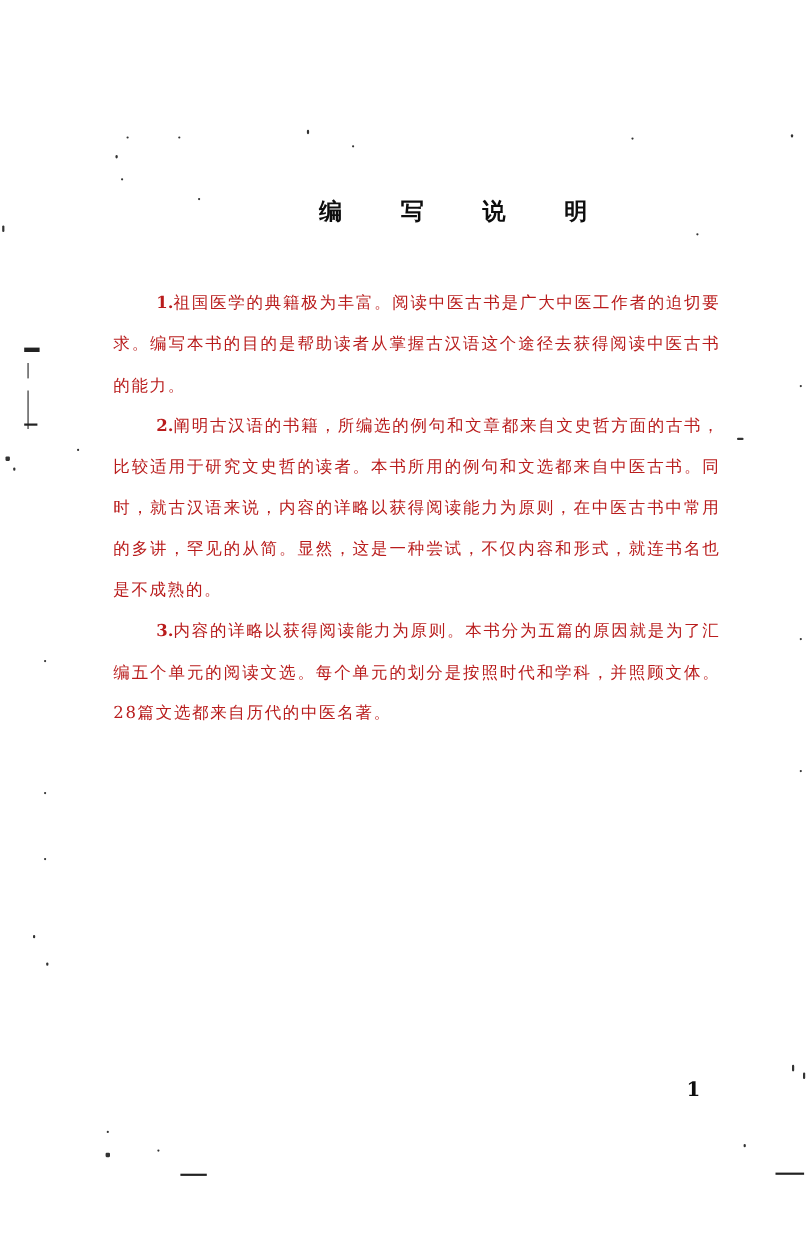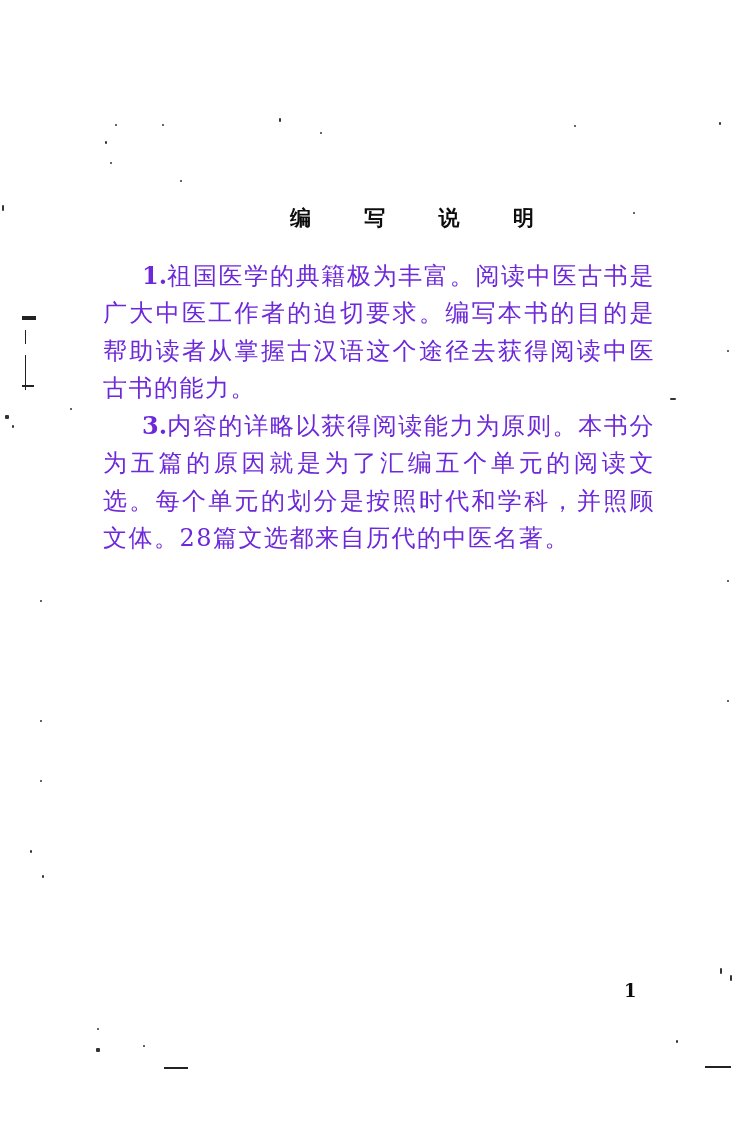--- a/index.html
+++ b/index.html
@@ -2,47 +2,48 @@
 <html><head>
 <meta charset="utf-8">
 <style>
   html, body { margin: 0; padding: 0; background: #ffffff; }
   body {
     width: 737px; height: 1122px; position: relative; overflow: hidden;
     font-family: "DejaVu Serif", "Liberation Serif", serif; color: #111;
   }
   .page { position: absolute; inset: 0; }
   .title {
-    position: absolute; left: 290px; top: 190px; width: 180px;
+    position: absolute; left: 290px; top: 164px; width: 180px;
     font-size: 21px; font-weight: bold; letter-spacing: 23px;
     white-space: nowrap; color: #0d0d0d;
   }
   .body-text {
     position: absolute; left: 103px; top: 257px; width: 552px;
-    font-size: 24px; line-height: 37.3px; color: #6d28d9;
+    font-size: 15px; line-height: 37.3px; color: #b91c1c;
     text-align: justify; text-align-last: left;
   }
   .para { margin: 0; text-indent: 39px; letter-spacing: 1.5px; }
   .para .num { font-weight: bold; letter-spacing: 0; }
   .page-number {
     position: absolute; left: 624px; top: 980px;
     font-size: 18px; font-weight: bold; color: #0d0d0d;
   }
   .speck { position: absolute; background: #333; border-radius: 1px; }
   .scan-mark { position: absolute; background: #222; }
 </style>
 </head>
 <body>
 
 <div class="page">
 
   <h1 class="title">编 写 说 明</h1>
 
   <div class="body-text">
     <p class="para"><span class="num">1.</span><span>祖国医学的典籍极为丰富。阅读中医古书是广大中医工作者的迫切要求。编写本书的目的是帮助读者从掌握古汉语这个途径去获得阅读中医古书的能力。</span></p>
+    <p class="para"><span class="num">2.</span><span>阐明古汉语的书籍，所编选的例句和文章都来自文史哲方面的古书，比较适用于研究文史哲的读者。本书所用的例句和文选都来自中医古书。同时，就古汉语来说，内容的详略以获得阅读能力为原则，在中医古书中常用的多讲，罕见的从简。显然，这是一种尝试，不仅内容和形式，就连书名也是不成熟的。</span></p>
     <p class="para"><span class="num">3.</span><span>内容的详略以获得阅读能力为原则。本书分为五篇的原因就是为了汇编五个单元的阅读文选。每个单元的划分是按照时代和学科，并照顾文体。28篇文选都来自历代的中医名著。</span></p>
   </div>
 
   <div class="page-number">1</div>
 
   <div>
     <span class="speck" style="left:279px;top:118px;width:2px;height:4px;"></span>
     <span class="speck" style="left:115px;top:124px;width:2px;height:2px;"></span>
     <span class="speck" style="left:162px;top:124px;width:2px;height:2px;"></span>
     <span class="speck" style="left:320px;top:132px;width:2px;height:2px;"></span>

